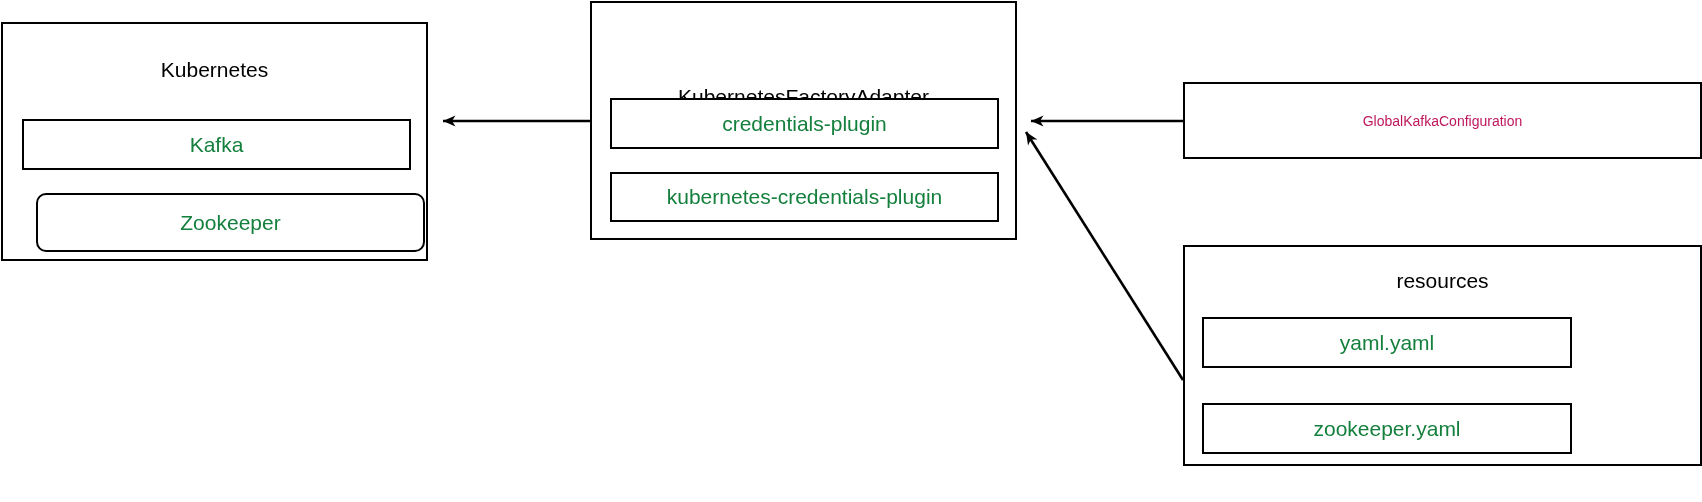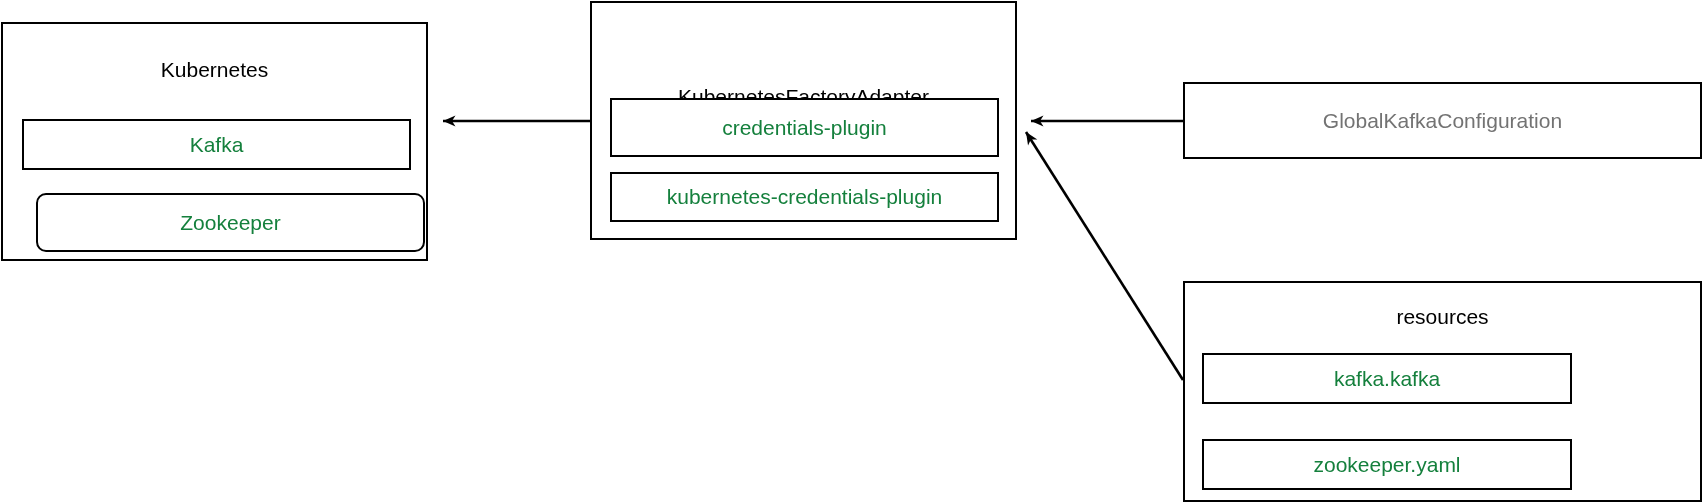--- a/index.html
+++ b/index.html
@@ -43,22 +43,22 @@
     align-items: center;
     justify-content: center;
   }
   .leaf-label {
     color: #15803d;
     font-size: 21px;
     line-height: 24px;
     white-space: nowrap;
   }
   .plain-label {
-    color: #737373;
-    font-size: 21px;
+    color: #be185d;
+    font-size: 14px;
     line-height: 24px;
     white-space: nowrap;
   }
   .node.plain {
     display: flex;
     align-items: center;
     justify-content: center;
   }
   #edges {
     position: absolute;
@@ -99,35 +99,35 @@
     <div class="leaf" style="left:19px; top:95px; width:389px; height:51px;">
       <span class="leaf-label">Kafka</span>
     </div>
     <div class="leaf" style="left:33px; top:169px; width:389px; height:59px;border-radius:10px;">
       <span class="leaf-label">Zookeeper</span>
     </div>
   </div>
 
   <div class="node" style="left:590px; top:1px; width:427px; height:239px;">
     <div class="group-title" style="top:34px;margin-top:48px;">KubernetesFactoryAdapter</div>
-    <div class="leaf" style="left:18px; top:95px; width:389px; height:59px;text-align:center;">
+    <div class="leaf" style="left:18px; top:95px; width:389px; height:51px;text-align:center;">
       <span class="leaf-label">credentials-plugin</span>
     </div>
     <div class="leaf" style="left:18px; top:169px; width:389px; height:50px;">
       <span class="leaf-label">kubernetes-credentials-plugin</span>
     </div>
   </div>
 
   <div class="node plain" style="left:1183px; top:82px; width:519px; height:77px;">
     <span class="plain-label">GlobalKafkaConfiguration</span>
   </div>
 
-  <div class="node" style="left:1183px; top:245px; width:519px; height:221px;margin-top:36px;">
+  <div class="node" style="left:1183px; top:245px; width:519px; height:221px;">
     <div class="group-title" style="top:22px;">resources</div>
     <div class="leaf" style="left:17px; top:70px; width:370px; height:51px;">
-      <span class="leaf-label">kafka.kafka</span>
+      <span class="leaf-label">yaml.yaml</span>
     </div>
     <div class="leaf" style="left:17px; top:156px; width:370px; height:51px;">
       <span class="leaf-label">zookeeper.yaml</span>
     </div>
   </div>
 
 </div>
 
 </body></html>

